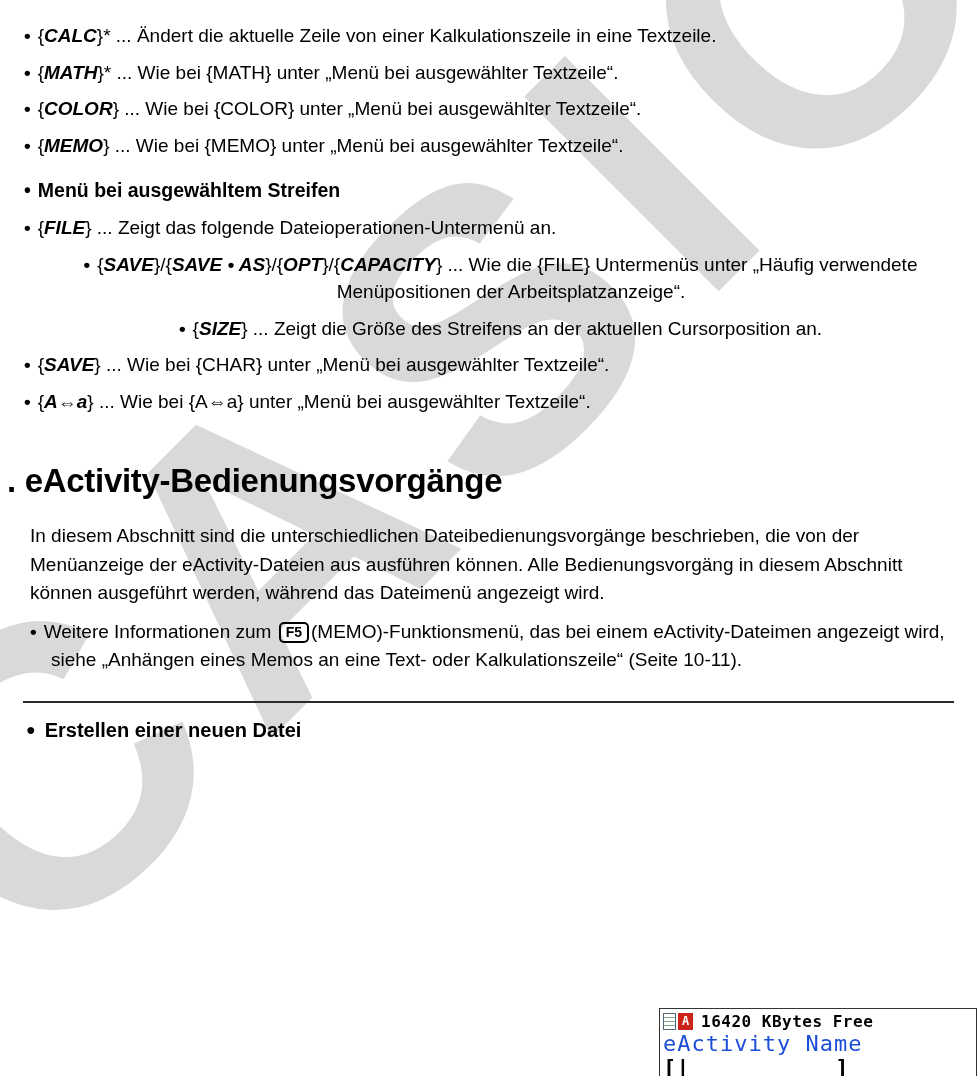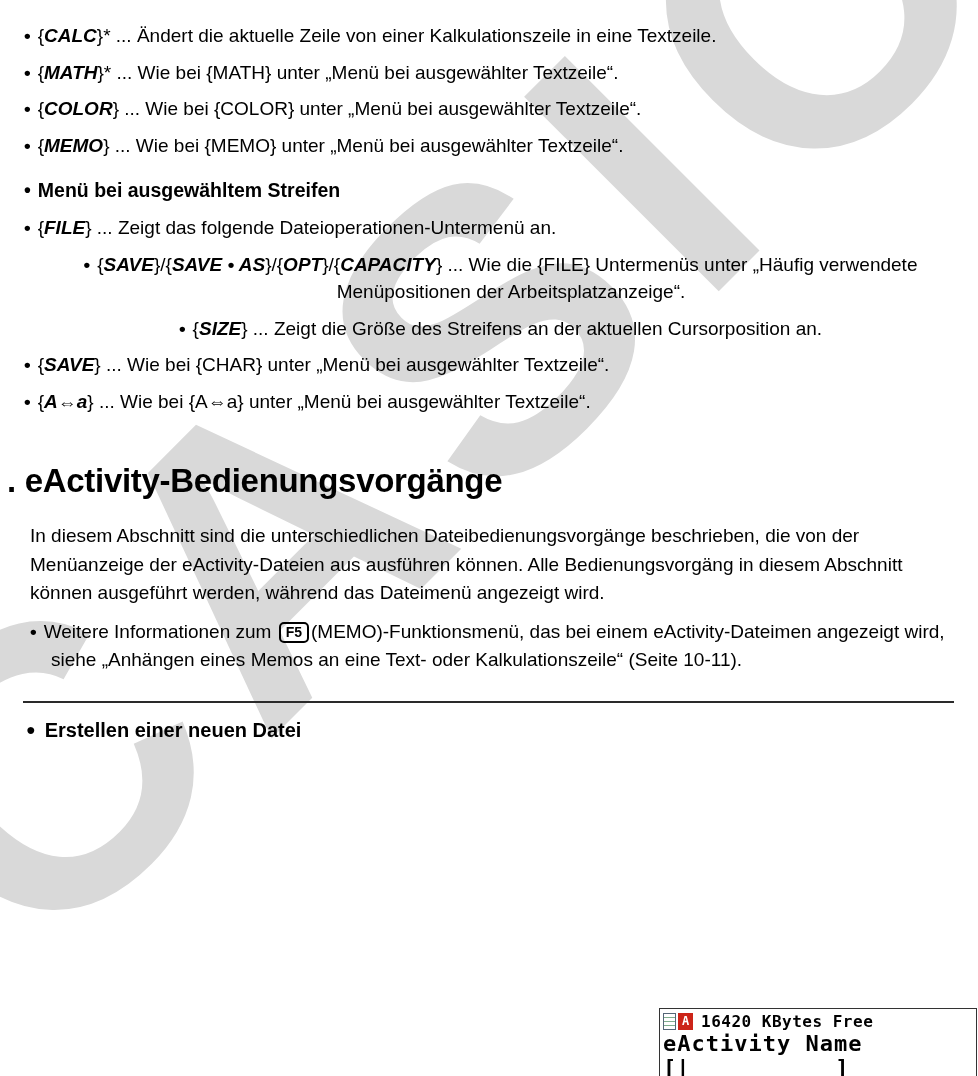--- a/index.html
+++ b/index.html
@@ -118,22 +118,22 @@
   }
   .free {
     margin-left:8px;
     font-size:16px;
     font-weight:bold;
     letter-spacing:0.5px;
     white-space:pre;
   }
   .calc .r2 {
     font-size:22px;
-    font-weight:bold;
-    color:#000000;
+    font-weight:normal;
+    color:#1d4ed8;
     letter-spacing:1px;
     line-height:1.05;
     margin-top:1px;
     white-space:pre;
   }
   .calc .r3 {
     font-size:22px;
     font-weight:bold;
     line-height:1.05;
     margin-top:1px;

